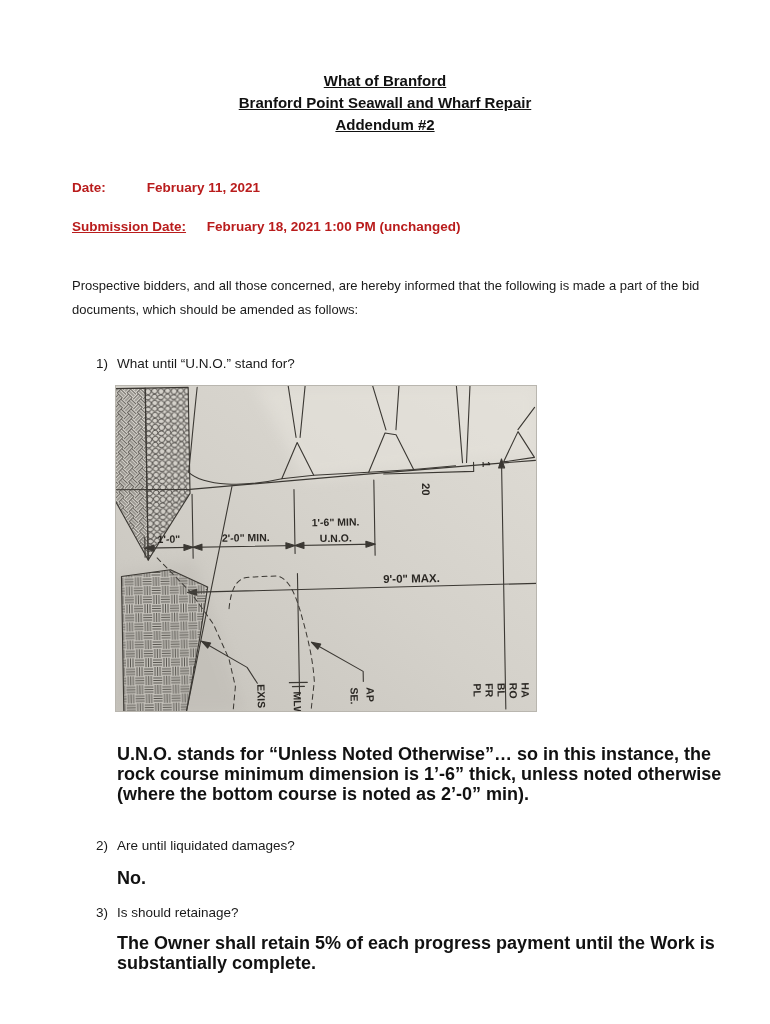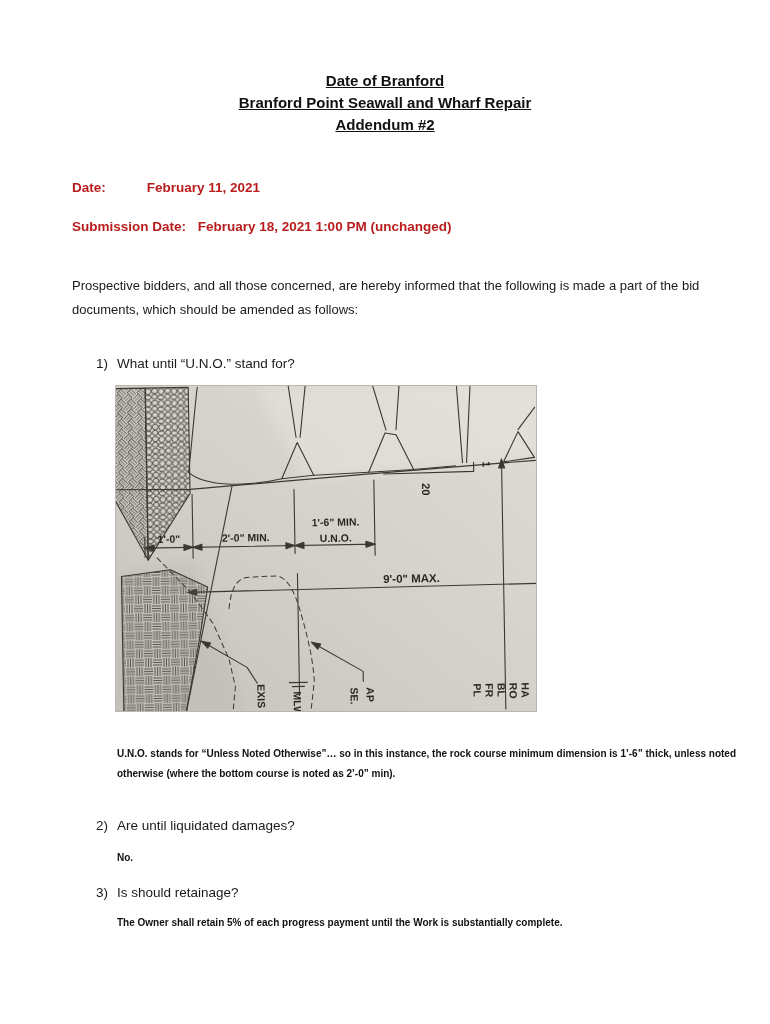--- a/index.html
+++ b/index.html
@@ -9,44 +9,44 @@
   }
   .page{position:relative;width:770px;height:1024px;overflow:hidden;background:#ffffff;}
 
   .title-block{padding-top:70px;text-align:center;font-weight:bold;font-size:15px;line-height:22px;color:#111;}
   .title-line{text-decoration:underline;}
 
   .meta{margin:44px 0 0 72px;font-weight:bold;font-size:13.5px;color:#b91c1c;}
   .meta-row{white-space:nowrap;}
   .meta-row-1 .meta-label{display:inline-block;width:71px;}
   .meta-row-2{margin-top:24px;}
-  .meta-row-2 .meta-label{margin-right:8px;}
+  .meta-row-2 .meta-label{margin-right:17px;text-decoration:underline;}
 
   .intro{margin:40px 0 0 72px;width:635px;font-size:13px;line-height:24px;}
 
   .q-row{display:flex;margin-left:96px;font-size:13.5px;line-height:17px;}
   .q-num{width:21px;flex:0 0 21px;}
   .q-row-1{margin-top:33px;}
   .q-row-2{margin-top:33px;}
   .q-row-3{margin-top:16px;}
 
   .drawing{margin:13px 0 0 115px;width:422px;height:327px;}
   .drawing svg{display:block;}
 
-  .answer{margin:32px 0 0 117px;width:620px;font-weight:bold;font-size:10px;line-height:20px;color:#111;}
+  .answer{margin:32px 0 0 117px;width:620px;font-weight:bold;font-size:18px;line-height:20px;color:#111;}
   .answer-2{margin-top:14px;}
   .answer-3{margin-top:12px;}
 </style>
 </head>
 <body>
 
 <div class="page">
 
   <header class="title-block">
-    <div class="title-line">Date of Branford</div>
+    <div class="title-line">What of Branford</div>
     <div class="title-line">Branford Point Seawall and Wharf Repair</div>
     <div class="title-line">Addendum #2</div>
   </header>
 
   <div class="meta">
     <div class="meta-row meta-row-1">
       <span class="meta-label">Date:</span>
       <span class="meta-value">February 11, 2021</span>
     </div>
     <div class="meta-row meta-row-2">

